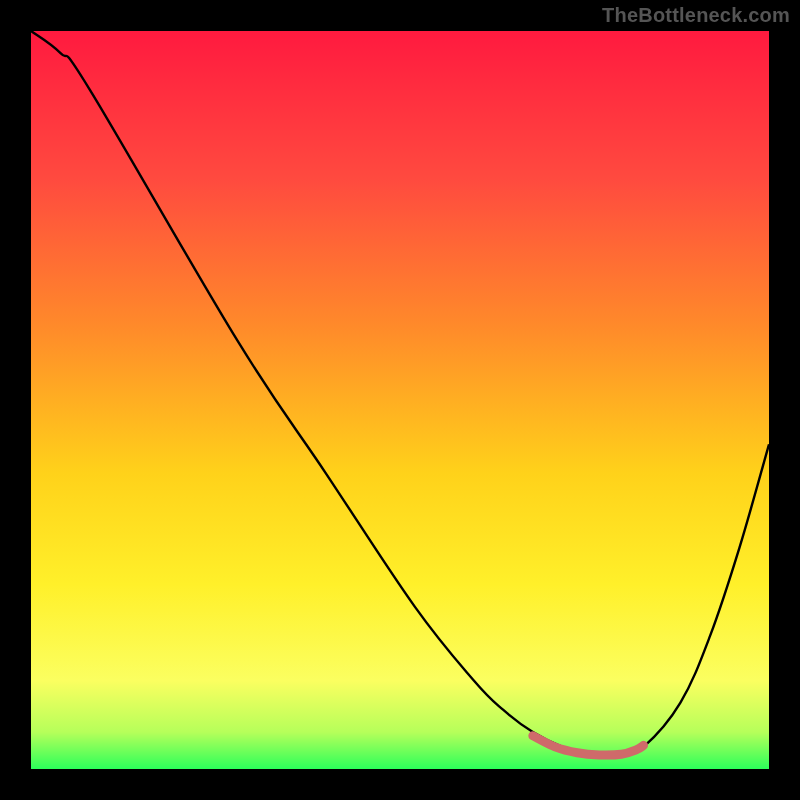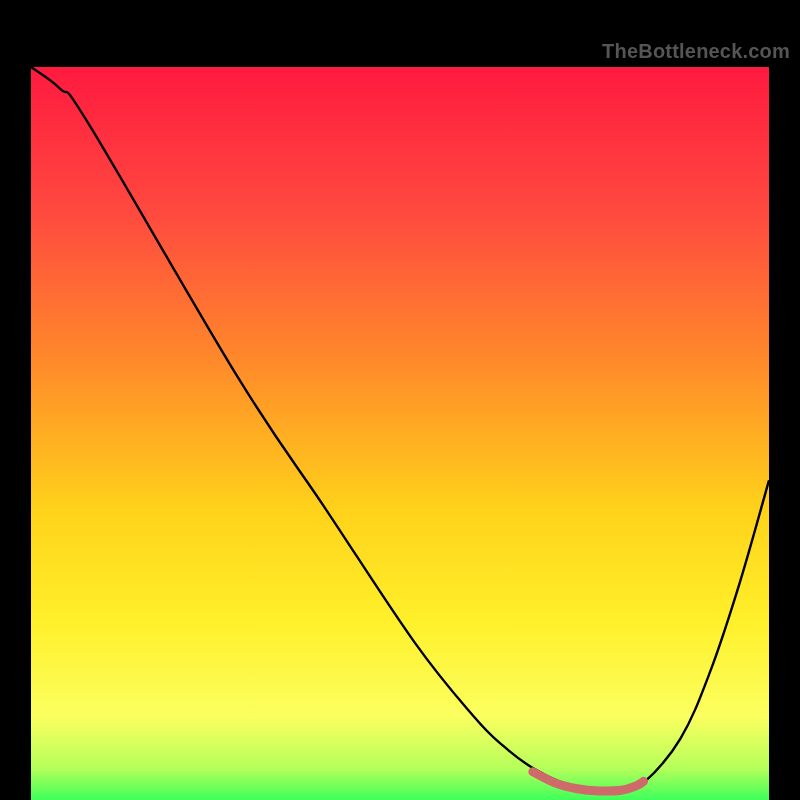--- a/index.html
+++ b/index.html
@@ -9,21 +9,20 @@
     height: 800px;
     background: #000;
     overflow: hidden;
     font-family: Arial, Helvetica, sans-serif;
   }
   .frame {
     position: relative;
     width: 800px;
     height: 760px;
     background: #000;
-    margin-top: 36px;
   }
   .watermark {
     position: absolute;
     top: 4px;
     right: 10px;
     color: #555;
     font-size: 20px;
     font-weight: 600;
     letter-spacing: 0.2px;
     z-index: 10;

